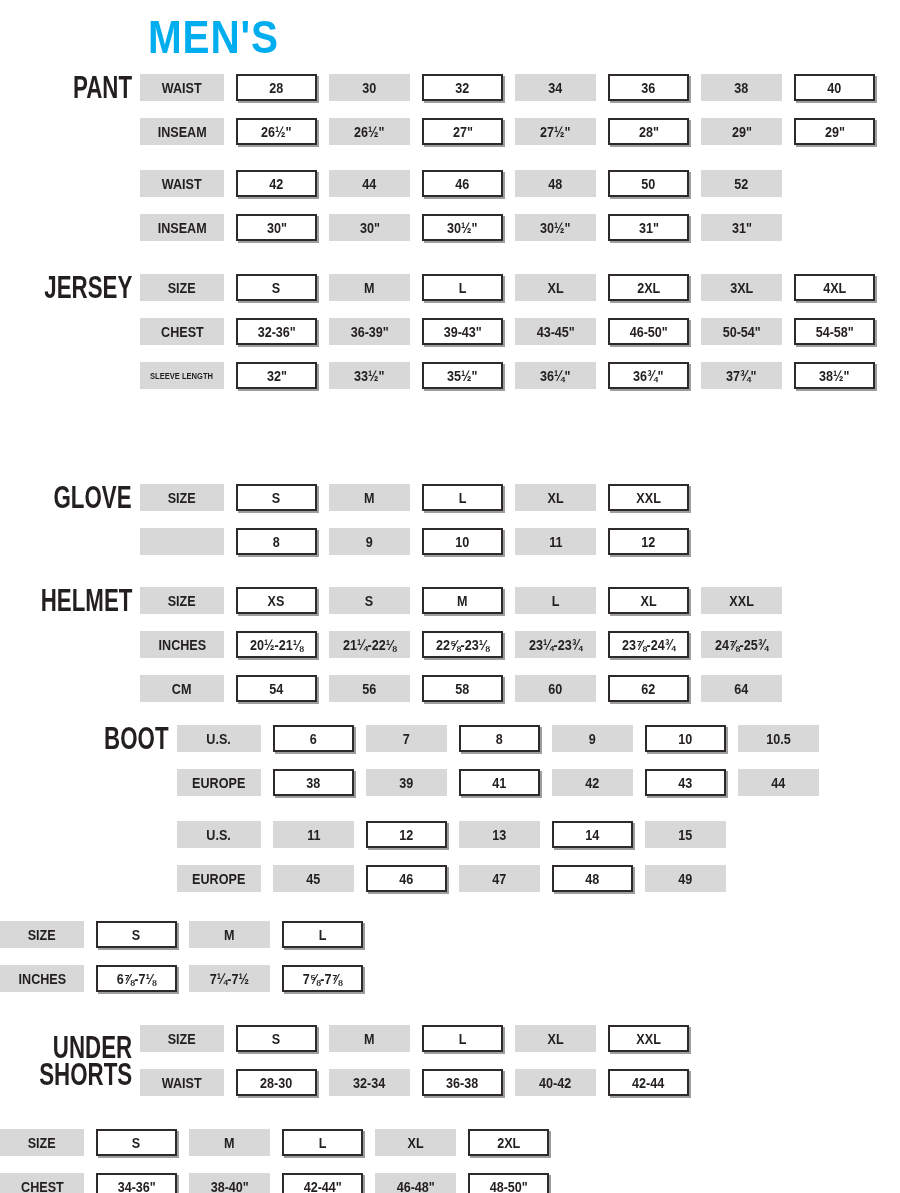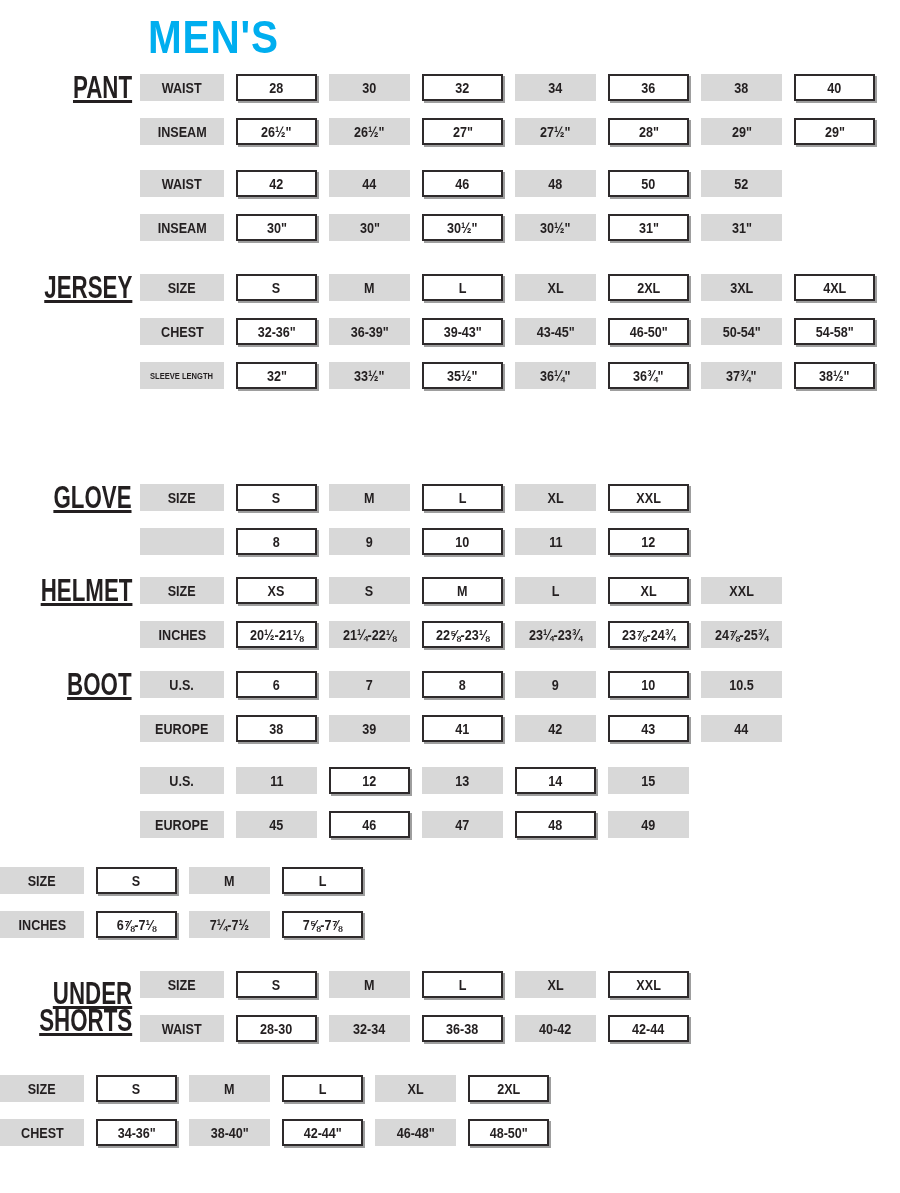--- a/index.html
+++ b/index.html
@@ -28,21 +28,20 @@
     transform:scaleX(0.88);
     transform-origin:left center;
     white-space:nowrap;
   }
   .sections{display:block;}
   .sec{display:flex;align-items:flex-start;}
   .sec-label{
     flex:0 0 140px;width:140px;
     display:flex;justify-content:flex-end;
     padding-right:8px;
-    text-decoration:underline;
   }
   .sec-label .txt{
     font-weight:800;
     font-size:31px;
     line-height:27px;
     text-align:right;
     transform:scaleX(0.72);
     transform-origin:right top;
     white-space:pre-line;
     letter-spacing:0;
@@ -68,22 +67,22 @@
   .datac.gray{background:var(--gray);}
   .datac.box{
     background:#fff;
     border:2px solid #2E2A2B;
     box-shadow:2px 2px 0 0 var(--shadow);
   }
   
   .sec-pant{margin-top:0;}
   .sec-jersey{margin-top:16px;}
   .sec-glove{margin-top:78px;}
-  .sec-helmet{margin-top:5px;}
-  .sec-boot{margin-top:6px;}
+  .sec-helmet{margin-top:15px;}
+  .sec-boot{margin-top:6px;padding-left:37px;}
   .sec-hat-sizes{margin-top:12px;}
   .sec-under-shorts{margin-top:16px;}
   .sec-casual-tees{margin-top:16px;}
 </style>
 </head>
 <body>
 
 
 
 <h1 class="page-title">MEN'S</h1>
@@ -379,20 +378,43 @@
             <div class="cell datac gray">
               <span class="v">23¼-23¾</span>
             </div>
             <div class="cell datac box">
               <span class="v">23⅞-24¾</span>
             </div>
             <div class="cell datac gray">
               <span class="v">24⅞-25¾</span>
             </div>
           </div>
+          <div class="row">
+            <div class="cell labelc">
+              <span class="v">CM</span>
+            </div>
+            <div class="cell datac box">
+              <span class="v">54</span>
+            </div>
+            <div class="cell datac gray">
+              <span class="v">56</span>
+            </div>
+            <div class="cell datac box">
+              <span class="v">58</span>
+            </div>
+            <div class="cell datac gray">
+              <span class="v">60</span>
+            </div>
+            <div class="cell datac box">
+              <span class="v">62</span>
+            </div>
+            <div class="cell datac gray">
+              <span class="v">64</span>
+            </div>
+          </div>
         </div>
       </div>
     </div>
     <div class="sec sec-boot">
       <div class="sec-label">
         <span class="txt">BOOT</span>
       </div>
       <div class="sec-rows">
         <div class="group">
           <div class="row">

